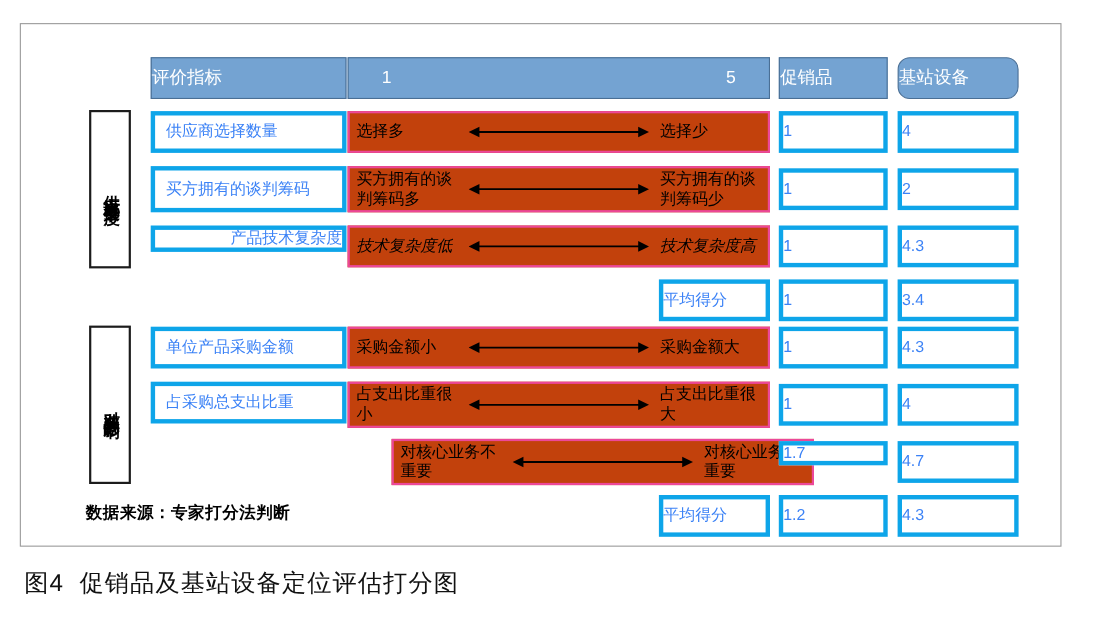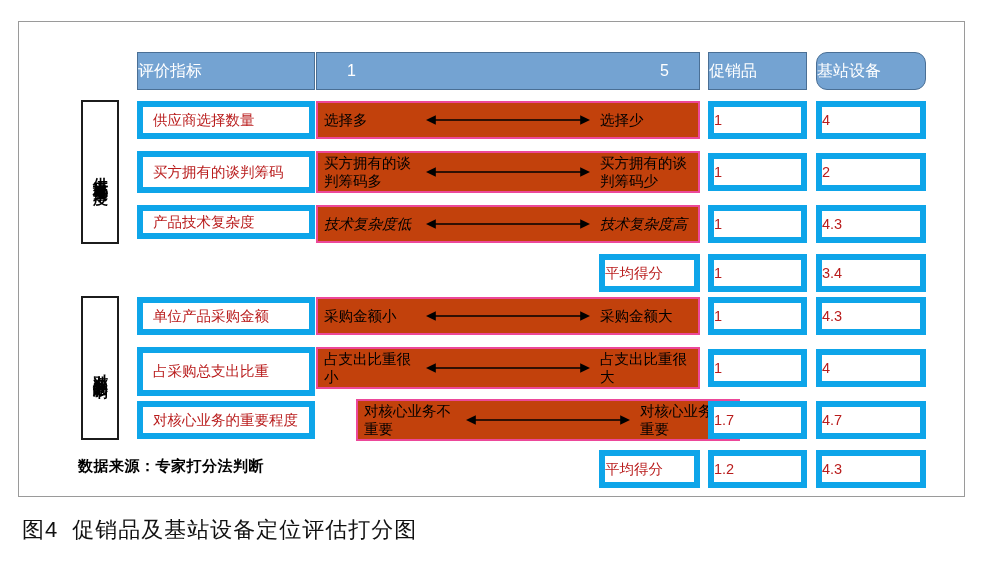--- a/index.html
+++ b/index.html
@@ -26,27 +26,27 @@
     height: 476px;
     border: 1px solid #9a9a9a;
     box-sizing: border-box;
     background: #fff;
   }
 
   
   .cell {
     position: absolute;
     box-sizing: border-box;
-    border: 6px solid #0ea5e9;
+    border: 4px solid #0ea5e9;
     background: #ffffff;
     display: flex;
     align-items: center;
     font-size: 14.5px;
     line-height: 1.28;
-    color: #b91c1c;
+    color: #3b82f6;
   }
   .cell.center { justify-content: flex-start; text-align: center; }
   .cell.left   { justify-content: flex-start; padding-left: 10px; }
 
   .head {
     border: 1px solid #4a6f95;
     background: #74a3d2;
     color: #ffffff;
     font-size: 16px;
   }
@@ -190,21 +190,21 @@
     </span>
     <span class="side right">买方拥有的谈判筹码少</span>
   </div>
   <div class="cell center" style="left:689px; top:131px; width:99px; height:38px;">
     <span>1</span>
   </div>
   <div class="cell center" style="left:797px; top:131px; width:110px; height:38px;">
     <span>2</span>
   </div>
 
-  <div class="cell left" style="left:118px; top:183px; width:178px; height:34px;">
+  <div class="cell left" style="left:118px; top:183px; width:178px; height:24px;justify-content:flex-end;">
     <span>产品技术复杂度</span>
   </div>
   <div class="scale-row" style="left:297px; top:183px; width:384px; height:38px;font-style:italic;">
     <span class="side">技术复杂度低</span>
     <span class="arrow-wrap">
       <svg viewBox="0 0 200 12" preserveAspectRatio="none">
         <line x1="8" y1="6" x2="192" y2="6" stroke="#000" stroke-width="1.6" vector-effect="non-scaling-stroke"></line>
         <polygon points="0,6 12,1.2 12,10.8" fill="#000"></polygon>
         <polygon points="200,6 188,1.2 188,10.8" fill="#000"></polygon>
       </svg>
@@ -246,56 +246,53 @@
     </span>
     <span class="side right">采购金额大</span>
   </div>
   <div class="cell center" style="left:689px; top:275px; width:99px; height:38px;">
     <span>1</span>
   </div>
   <div class="cell center" style="left:797px; top:275px; width:110px; height:38px;">
     <span>4.3</span>
   </div>
 
-  <div class="cell left" style="left:118px; top:325px; width:178px; height:49px;">
+  <div class="cell left" style="left:118px; top:325px; width:178px; height:38px;">
     <span>占采购总支出比重</span>
   </div>
   <div class="scale-row" style="left:297px; top:325px; width:384px; height:42px;">
     <span class="side">占支出比重很小</span>
     <span class="arrow-wrap">
       <svg viewBox="0 0 200 12" preserveAspectRatio="none">
         <line x1="8" y1="6" x2="192" y2="6" stroke="#000" stroke-width="1.6" vector-effect="non-scaling-stroke"></line>
         <polygon points="0,6 12,1.2 12,10.8" fill="#000"></polygon>
         <polygon points="200,6 188,1.2 188,10.8" fill="#000"></polygon>
       </svg>
     </span>
     <span class="side right">占支出比重很大</span>
   </div>
   <div class="cell center" style="left:689px; top:327px; width:99px; height:38px;">
     <span>1</span>
   </div>
   <div class="cell center" style="left:797px; top:327px; width:110px; height:38px;">
     <span>4</span>
   </div>
 
-  <div class="cell left" style="left:118px; top:379px; width:178px; height:38px;">
-    <span>对核心业务的重要程度</span>
-  </div>
   <div class="scale-row" style="left:297px; top:377px; width:384px; height:42px;margin-left:40px;">
     <span class="side">对核心业务不重要</span>
     <span class="arrow-wrap">
       <svg viewBox="0 0 200 12" preserveAspectRatio="none">
         <line x1="8" y1="6" x2="192" y2="6" stroke="#000" stroke-width="1.6" vector-effect="non-scaling-stroke"></line>
         <polygon points="0,6 12,1.2 12,10.8" fill="#000"></polygon>
         <polygon points="200,6 188,1.2 188,10.8" fill="#000"></polygon>
       </svg>
     </span>
     <span class="side right">对核心业务很重要</span>
   </div>
-  <div class="cell center" style="left:689px; top:379px; width:99px; height:38px;">
+  <div class="cell center" style="left:689px; top:379px; width:99px; height:22px;">
     <span>1.7</span>
   </div>
   <div class="cell center" style="left:797px; top:379px; width:110px; height:38px;">
     <span>4.7</span>
   </div>
 
   <div class="cell center" style="left:580px; top:428px; width:101px; height:38px;">
     <span>平均得分</span>
   </div>
   <div class="cell center" style="left:689px; top:428px; width:99px; height:38px;">

